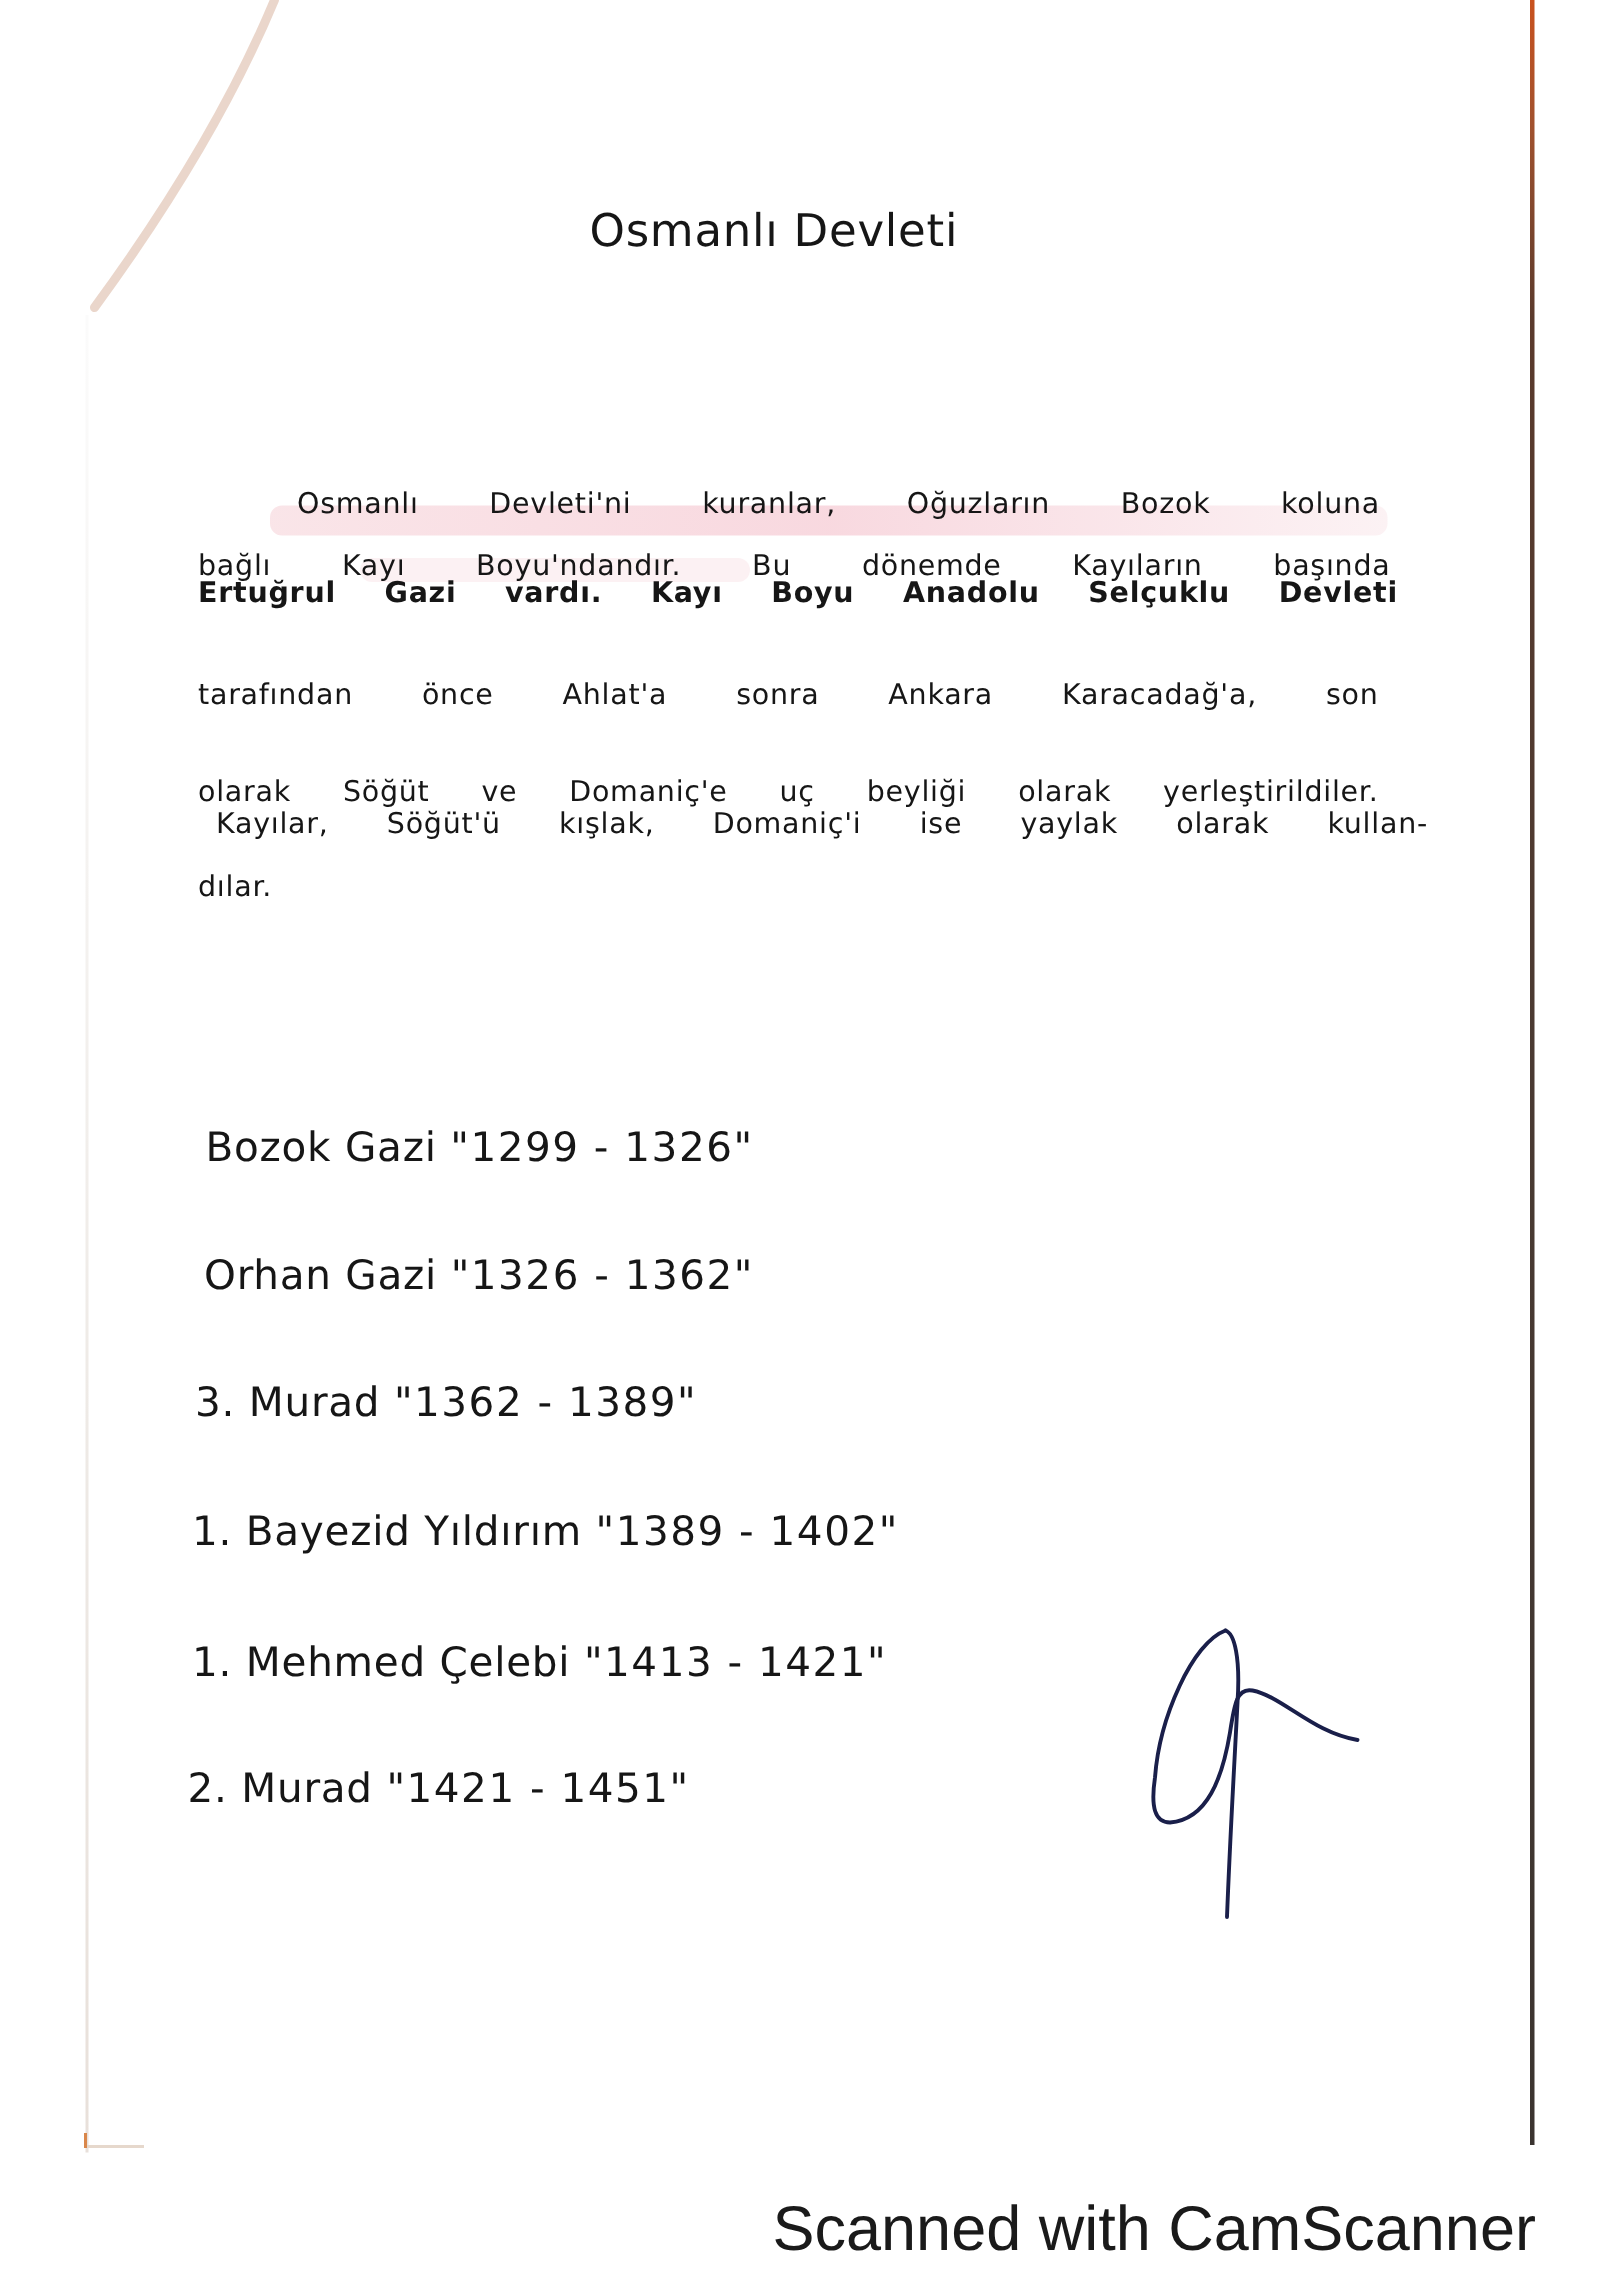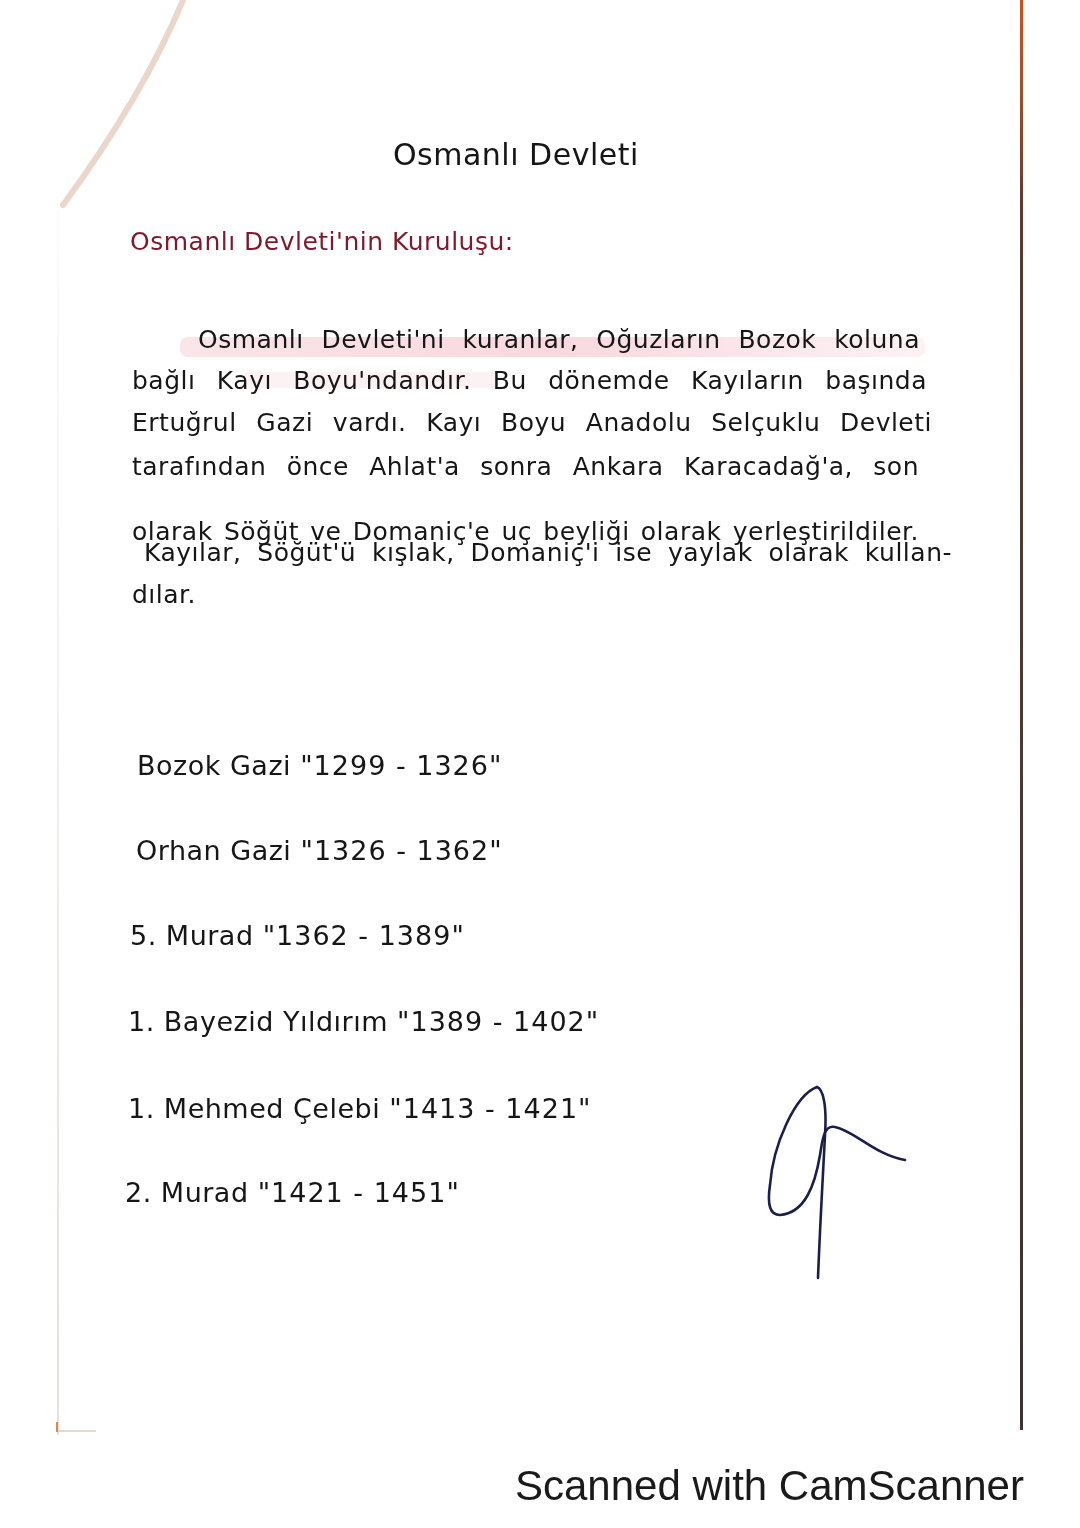--- a/index.html
+++ b/index.html
@@ -67,31 +67,31 @@
       font-weight: normal;
     }
     .heading {
       color: #7d1a2b;
       font-size: 25px;
     }
     .heading-1 { left: 130px; top: 227px; }
     .heading-2 { left: 137px; top: 668px; }
 
     .para-line {
-      font-size: 25px;
+      font-size: 19px;
       left: 132px;
       width: 800px;
     }
     .para-line.justify {
       text-align: justify;
       text-align-last: justify;
     }
     .l1 { left: 198px; top: 325px; width: 722px; }
     .l2 { top: 366px; width: 795px; }
-    .l3 { top: 408px; width: 800px; }
+    .l3 { top: 384px; width: 800px; font-weight: bold; }
     .l4 { top: 452px; width: 787px; }
     .l5 { top: 517px; width: 787px; }
     .l6 { top: 538px; width: 808px; margin-left: 12px; }
     .l7 { top: 580px; width: 80px; }
 
     .highlight {
       position: absolute;
       left: 180px; top: 337px;
       width: 745px; height: 20px;
       background: linear-gradient(90deg, rgba(240,180,190,0.35), rgba(240,170,185,0.45) 50%, rgba(240,190,200,0.2));
@@ -143,21 +143,20 @@
       <path d="M125 0 C 100 60, 60 130, 5 205" stroke="#e6cfc2" stroke-width="6" fill="none" stroke-linecap="round" opacity="0.85"></path>
     </svg>
   </div>
   <div class="edge-left"></div>
   <div class="edge-left-bottom"></div>
   <div class="edge-left-bottom-mark"></div>
   <div class="edge-right"></div>
 
   <div class="hw title">Osmanlı Devleti</div>
 
-  <div class="hw heading heading-1">Osmanlı Devleti'nin Kuruluşu:</div>
 
   <div class="highlight"></div>
   <div class="highlight-2"></div>
 
   <div>
     <div class="hw para-line justify l1">Osmanlı Devleti'ni kuranlar, Oğuzların Bozok koluna</div>
     <div class="hw para-line justify l2">bağlı Kayı Boyu'ndandır. Bu dönemde Kayıların başında</div>
     <div class="hw para-line justify l3">Ertuğrul Gazi vardı. Kayı Boyu Anadolu Selçuklu Devleti</div>
     <div class="hw para-line justify l4">tarafından önce Ahlat'a sonra Ankara Karacadağ'a, son</div>
     <div class="hw para-line justify l5">olarak Söğüt ve Domaniç'e uç beyliği olarak yerleştirildiler.</div>
@@ -169,21 +168,21 @@
   <div>
     <div class="hw ruler r1">
       <span>Bozok Gazi</span>
       <span class="years">"1299 - 1326"</span>
     </div>
     <div class="hw ruler r2">
       <span>Orhan Gazi</span>
       <span class="years">"1326 - 1362"</span>
     </div>
     <div class="hw ruler r3">
-      <span>5. Murad</span>
+      <span>3. Murad</span>
       <span class="years">"1362 - 1389"</span>
     </div>
     <div class="hw ruler r4">
       <span>1. Bayezid Yıldırım</span>
       <span class="years">"1389 - 1402"</span>
     </div>
     <div class="hw ruler r5">
       <span>1. Mehmed Çelebi</span>
       <span class="years">"1413 - 1421"</span>
     </div>

